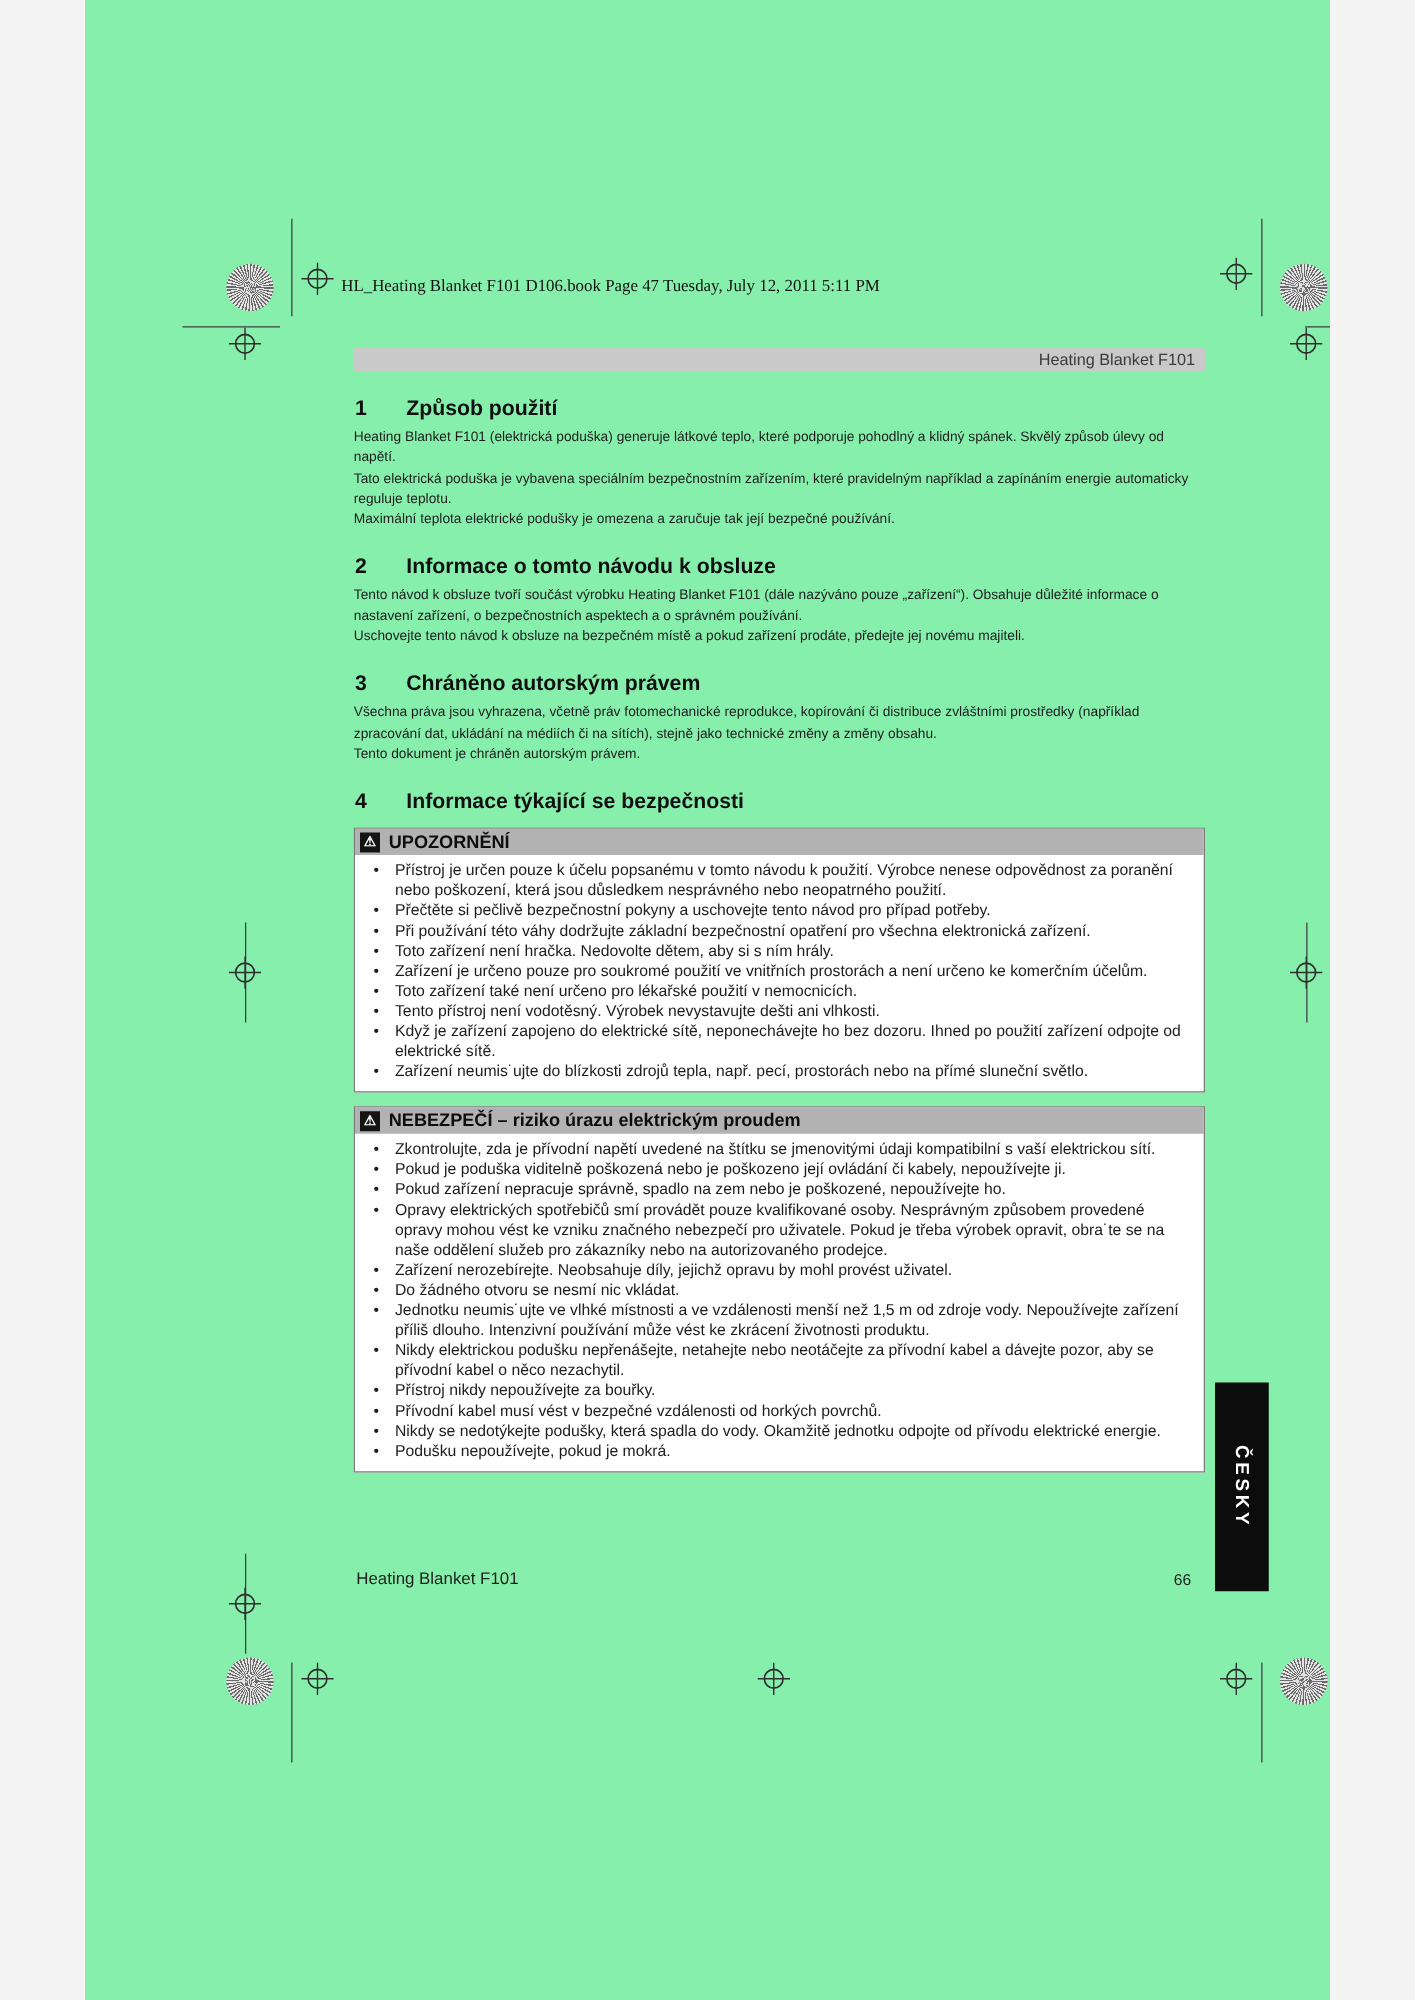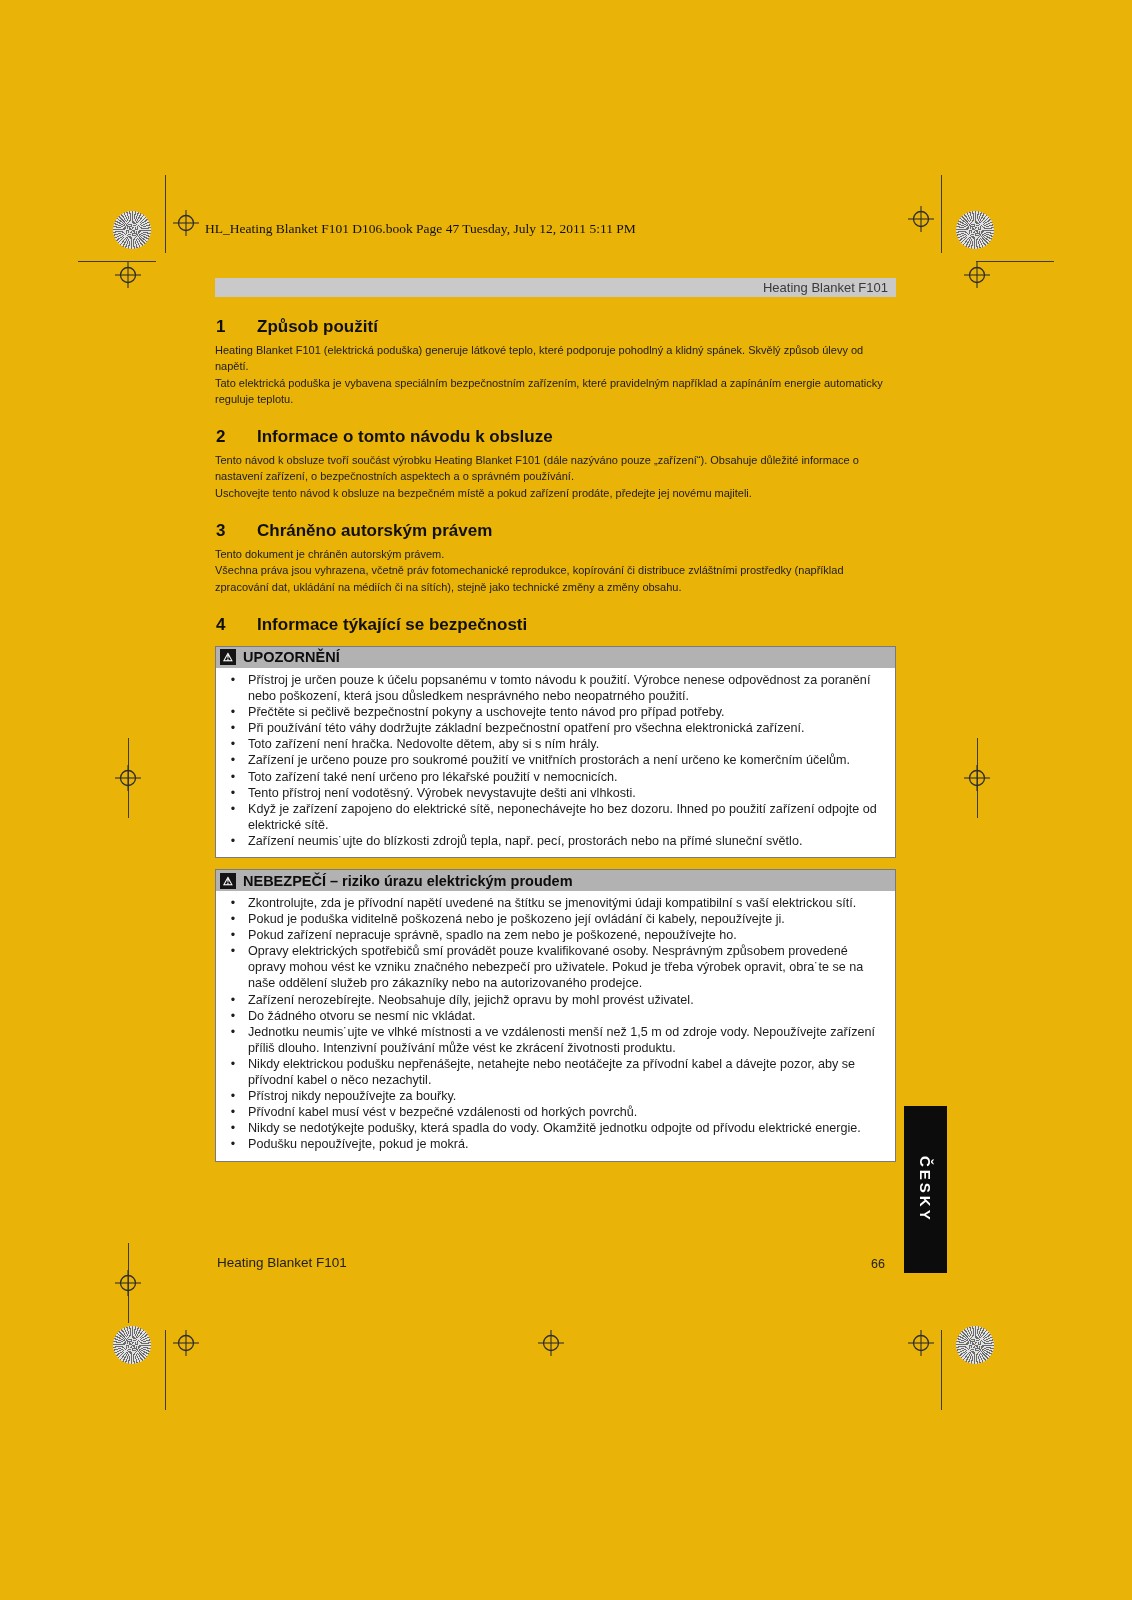--- a/index.html
+++ b/index.html
@@ -1,18 +1,18 @@
 <!DOCTYPE html>
 <html style="--header-bar-bg: #c9c9c9; --box-header-bg: #b2b2b2; --box-border: #7a7a7a; --tab-bg: #0c0c0c;"><head>
 <meta charset="utf-8">
 <style>
   * { box-sizing: border-box; margin: 0; padding: 0; }
   html,body { background:#f4f4f4; }
   body { font-family:"Liberation Sans", sans-serif; }
-  .page { position:relative; width:1132px; height:1600px; background:#eab308; margin:0 auto; overflow:hidden; }
+  .page { position:relative; width:996px; height:1600px; background:#86efac; margin:0 auto; overflow:hidden; }
 
   
   .halftone { position:absolute; width:38px; height:38px; border-radius:50%;
               background: repeating-conic-gradient(#6a6a6a 0 4deg, #e3e3e3 4deg 9deg); }
   .vline { position:absolute; width:1px; background:#3c3c3c; }
   .hline { position:absolute; height:1px; background:#3c3c3c; }
   .target { position:absolute; width:26px; height:26px; }
 
   .slug { position:absolute; left:205px; top:221px; font-family:"Liberation Serif", serif;
           font-size:13.5px; color:#111; white-space:nowrap; }
@@ -117,20 +117,21 @@
 
     <div>
       <div class="sec-head">
         <span class="sec-num">1</span>
         <span class="sec-title">Způsob použití</span>
       </div>
       <div>
 
       <p class="para">Heating Blanket F101 (elektrická poduška) generuje látkové teplo, které podporuje pohodlný a klidný spánek. Skvělý způsob úlevy od napětí.</p>
           <p class="para">Tato elektrická poduška je vybavena speciálním bezpečnostním zařízením, které pravidelným například a zapínáním energie automaticky reguluje teplotu.</p>
+          <p class="para">Maximální teplota elektrické podušky je omezena a zaručuje tak její bezpečné používání.</p>
         </div>
     </div>
 
     <div>
       <div class="sec-head">
         <span class="sec-num">2</span>
         <span class="sec-title">Informace o tomto návodu k obsluze</span>
       </div>
       <div>
 
@@ -139,22 +140,22 @@
         </div>
     </div>
 
     <div>
       <div class="sec-head">
         <span class="sec-num">3</span>
         <span class="sec-title">Chráněno autorským právem</span>
       </div>
       <div>
 
-      <p class="para">Tento dokument je chráněn autorským právem.</p>
-          <p class="para">Všechna práva jsou vyhrazena, včetně práv fotomechanické reprodukce, kopírování či distribuce zvláštními prostředky (například zpracování dat, ukládání na médiích či na sítích), stejně jako technické změny a změny obsahu.</p>
+      <p class="para">Všechna práva jsou vyhrazena, včetně práv fotomechanické reprodukce, kopírování či distribuce zvláštními prostředky (například zpracování dat, ukládání na médiích či na sítích), stejně jako technické změny a změny obsahu.</p>
+          <p class="para">Tento dokument je chráněn autorským právem.</p>
         </div>
     </div>
 
     <div>
       <div class="sec-head">
         <span class="sec-num">4</span>
         <span class="sec-title">Informace týkající se bezpečnosti</span>
       </div>
     </div>
 

